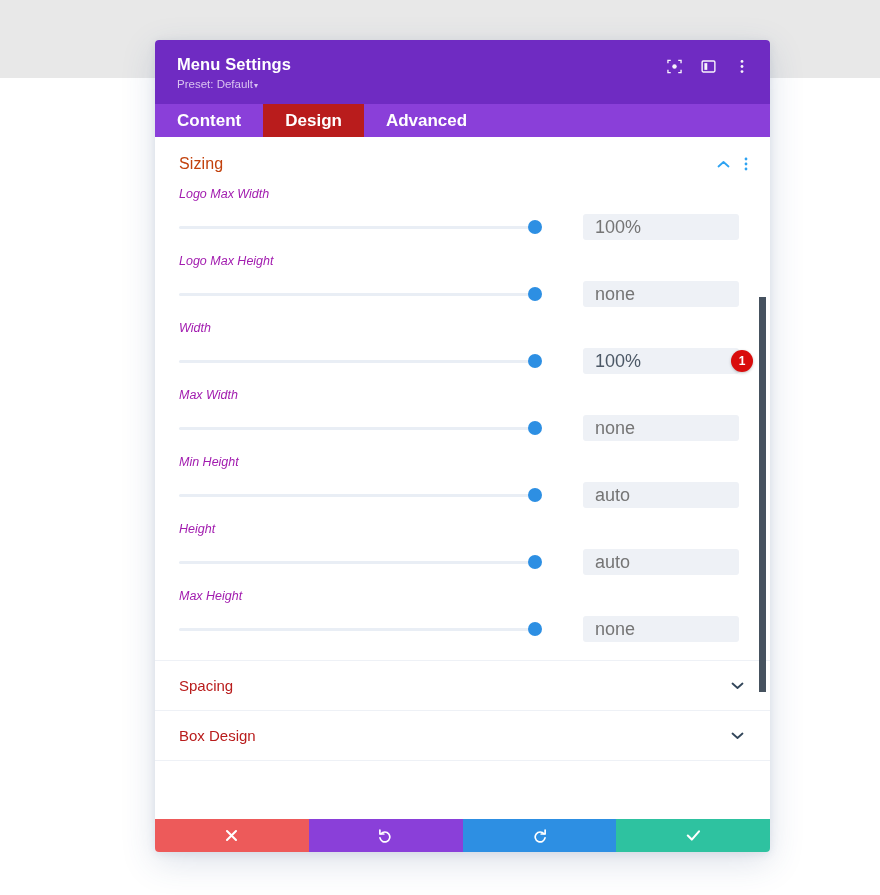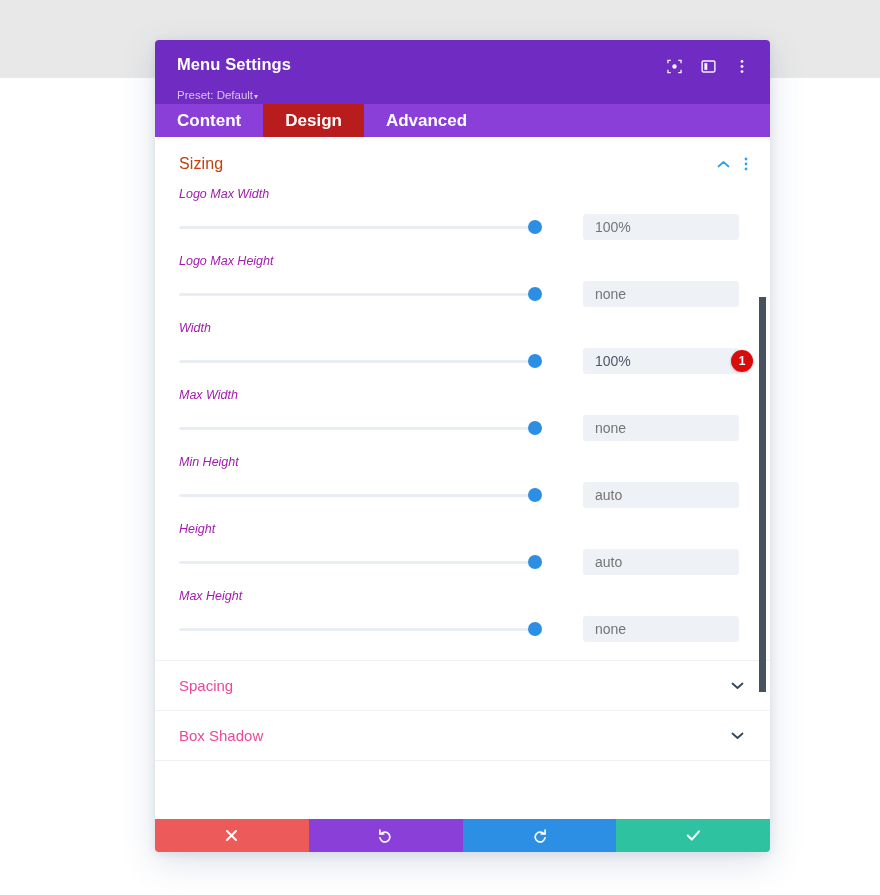--- a/index.html
+++ b/index.html
@@ -51,21 +51,21 @@
   
   .modal-header {
     background: #6F2BC2;
     padding: 14px 20px 12px 22px;
     display: flex;
     align-items: flex-start;
     justify-content: space-between;
     flex: 0 0 auto;
     height: 64px;
   }
-  .header-titles { display: flex; flex-direction: column; gap: 14px; }
+  .header-titles { display: flex; flex-direction: column; gap: 3px; }
   .modal-title {
     color: #ffffff;
     font-size: 16.5px;
     font-weight: bold;
     letter-spacing: 0.1px;
     line-height: 1.25;
   }
   .modal-preset {
     color: #d9c3f0;
     font-size: 11.5px;
@@ -172,21 +172,21 @@
   }
 
   .value-field {
     width: 156px;
     height: 26px;
     margin-left: 44px;
     background: #eef1f6;
     border: none;
     border-radius: 3px;
     font-family: "Liberation Sans", sans-serif;
-    font-size: 14px;
+    font-size: 18px;
     color: #a6aeb9;
     padding: 0 12px;
     outline: none;
     position: relative;
   }
   .value-field.filled { color: #4c5866; }
 
   .field-holder { position: relative; display: flex; align-items: center; }
 
   .badge {
@@ -212,21 +212,21 @@
     border-top: 1px solid #eef1f6;
     height: 50px;
     display: flex;
     align-items: center;
     justify-content: space-between;
     padding: 0 26px 0 24px;
     cursor: pointer;
   }
   .section-closed-title {
     font-size: 15px;
-    color: #ec4899;
+    color: #b91c1c;
   }
   .chev-down { display: flex; align-items: center; }
 
   
   .scrollbar-track {
     position: absolute;
     right: 4px;
     top: 0;
     bottom: 0;
     width: 7px;
@@ -426,21 +426,21 @@
       <span class="section-closed-title">Spacing</span>
       <span class="chev-down">
         <svg width="13" height="9" viewBox="0 0 13 9">
           <path d="M1.5 2.5L6.5 7l5-4.5" fill="none" stroke="#33475b" stroke-width="1.8" stroke-linecap="round" stroke-linejoin="round"></path>
         </svg>
       </span>
     </div>
 
 
     <div class="section-closed">
-      <span class="section-closed-title">Box Shadow</span>
+      <span class="section-closed-title">Box Design</span>
       <span class="chev-down">
         <svg width="13" height="9" viewBox="0 0 13 9">
           <path d="M1.5 2.5L6.5 7l5-4.5" fill="none" stroke="#33475b" stroke-width="1.8" stroke-linecap="round" stroke-linejoin="round"></path>
         </svg>
       </span>
     </div>
 
     <div class="section-closed" style="height:12px;"></div>
 
     <div class="scrollbar-track">

